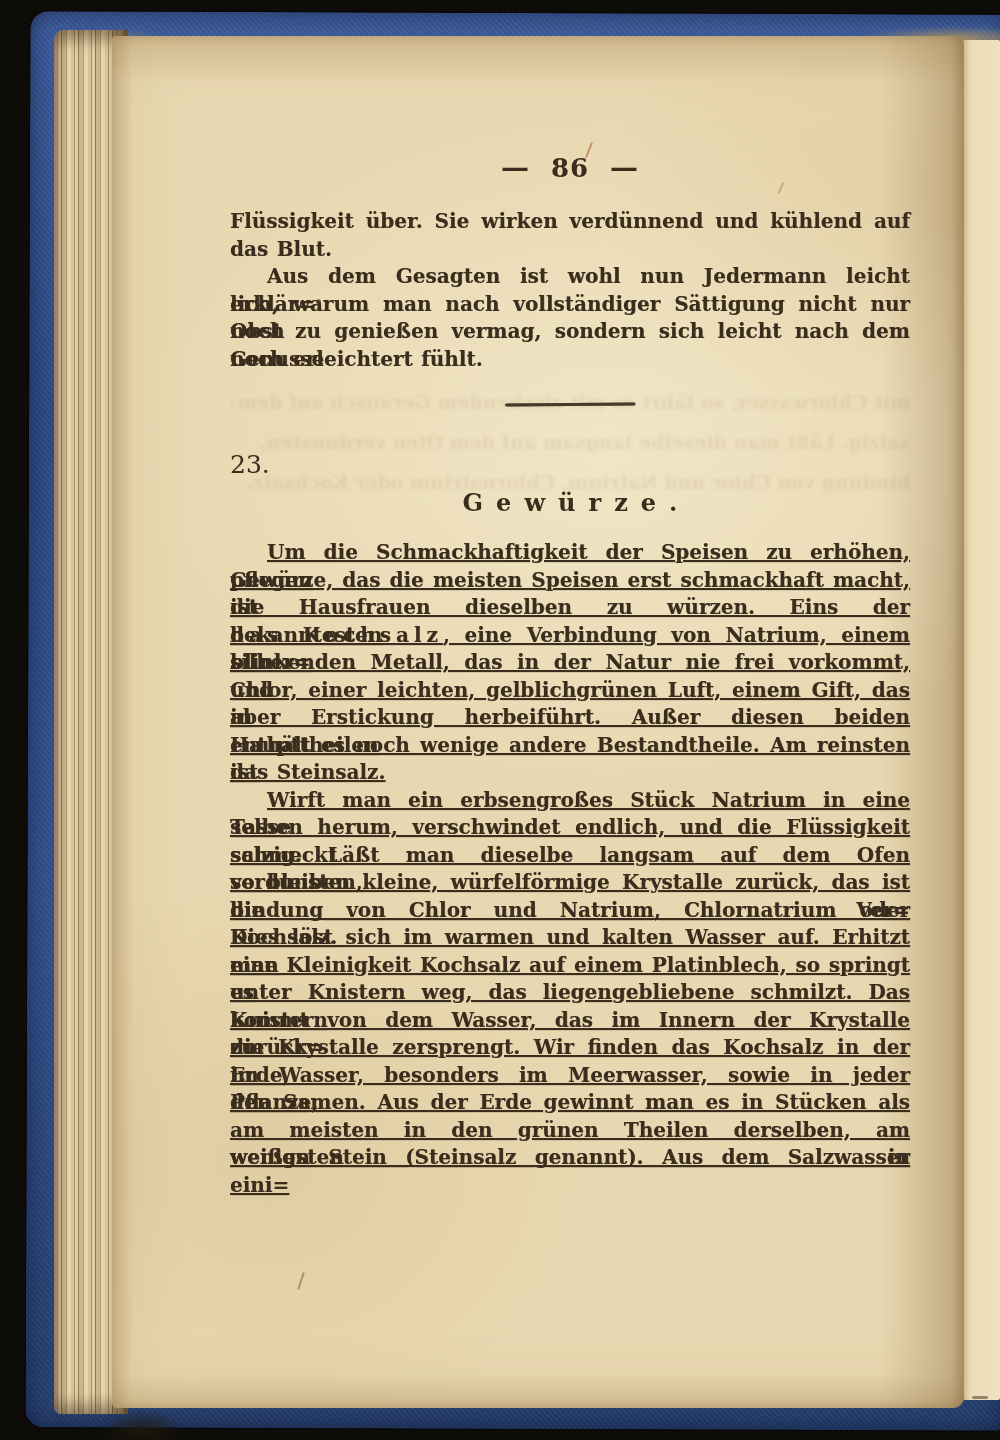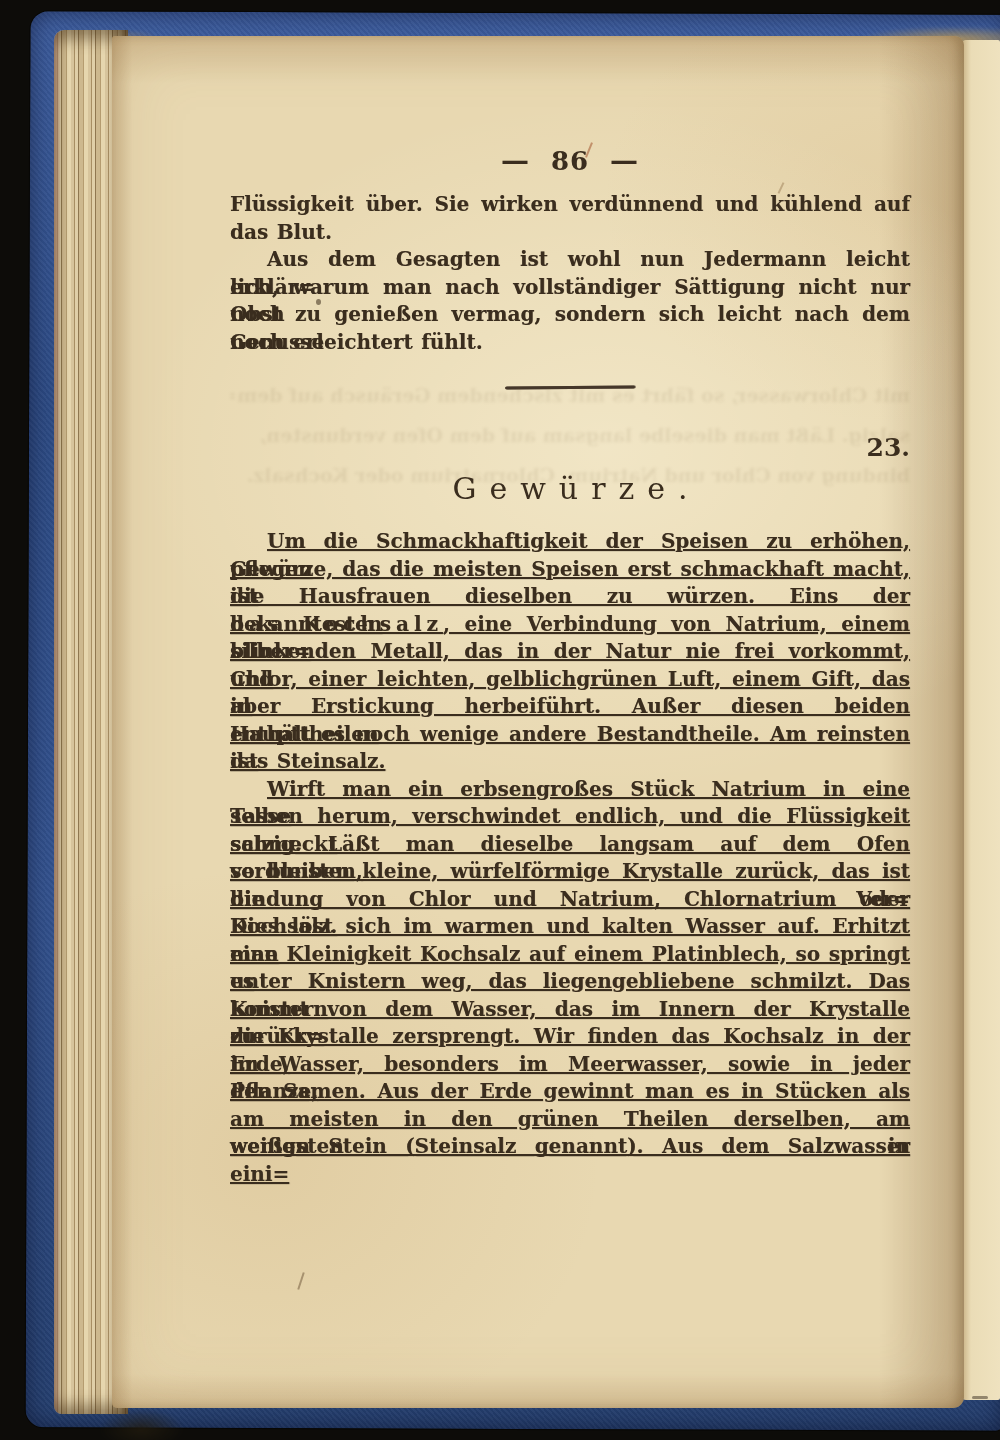--- a/index.html
+++ b/index.html
@@ -43,37 +43,37 @@
         background-color:#e8d8b1;
         background-image:
           radial-gradient(ellipse 760px 560px at 58% 30%, rgba(255,250,228,.40), rgba(255,250,228,0) 62%),
           radial-gradient(ellipse 480px 420px at 18% 82%, rgba(186,146,86,.16), rgba(186,146,86,0) 70%),
           radial-gradient(ellipse 420px 320px at 92% 12%, rgba(196,156,96,.14), rgba(196,156,96,0) 70%),
           linear-gradient(90deg, rgba(130,92,46,.28) 0, rgba(130,92,46,0) 2.4%, rgba(0,0,0,0) 90%, rgba(112,78,40,.30) 100%),
           linear-gradient(0deg, rgba(140,100,50,.20) 0, rgba(140,100,50,0) 2.5%, rgba(0,0,0,0) 96.5%, rgba(150,110,60,.22) 100%);
         box-shadow:inset 0 0 70px rgba(150,110,55,.22), inset -6px 0 10px rgba(90,60,25,.28);}
 
   
-  .textblock{position:absolute;left:118px;top:4px;width:680px;color:#3a2d1e;}
+  .textblock{position:absolute;left:118px;top:11px;width:680px;color:#3a2d1e;}
   .pagenum-row{padding-top:104px;text-align:center;font-weight:bold;font-size:26px;
                letter-spacing:1px;color:#3a2d1e;}
   .pagenum-row .dash{margin:0 21px;font-size:28px;}
   .para{margin:0;}
   .line{display:block;font-size:20px;font-weight:bold;line-height:27.5px;height:27.5px;
         text-align:justify;text-align-last:justify;white-space:normal;word-spacing:1.5px;
         text-shadow:.3px .3px 0 rgba(56,43,28,.45);}
   .line.lastline{text-align-last:left;}
   .para.indent .line:first-child{text-indent:37px;}
   .sperr{letter-spacing:5px;}
-  #top-paragraphs{margin-top:14px;}
+  #top-paragraphs{margin-top:24px;}
   .divider{width:130px;height:3px;background:#45372a;margin:30px auto 0 auto;
            border-radius:2px;transform:rotate(-.5deg);
            box-shadow:1px 0 0 rgba(69,55,42,.6);}
-  .section-number{margin-top:44px;text-align:right;font-size:25px;font-weight:bold;}
-  .section-title{margin-top:9px;text-align:center;font-size:30px;font-weight:normal;
+  .section-number{margin-top:44px;text-align:left;font-size:25px;font-weight:normal;}
+  .section-title{margin-top:9px;text-align:center;font-size:24px;font-weight:bold;
                  letter-spacing:13px;text-indent:13px;}
   #body-paragraphs{margin-top:22px;text-decoration:underline;}
 
   
   .ghost{position:absolute;left:0;width:100%;transform:scaleX(-1);filter:blur(1.6px);
          opacity:.12;color:#7c6946;font-size:19px;font-weight:bold;pointer-events:none;
          white-space:nowrap;overflow:hidden;}
 
   
   .mark{position:absolute;pointer-events:none;}

